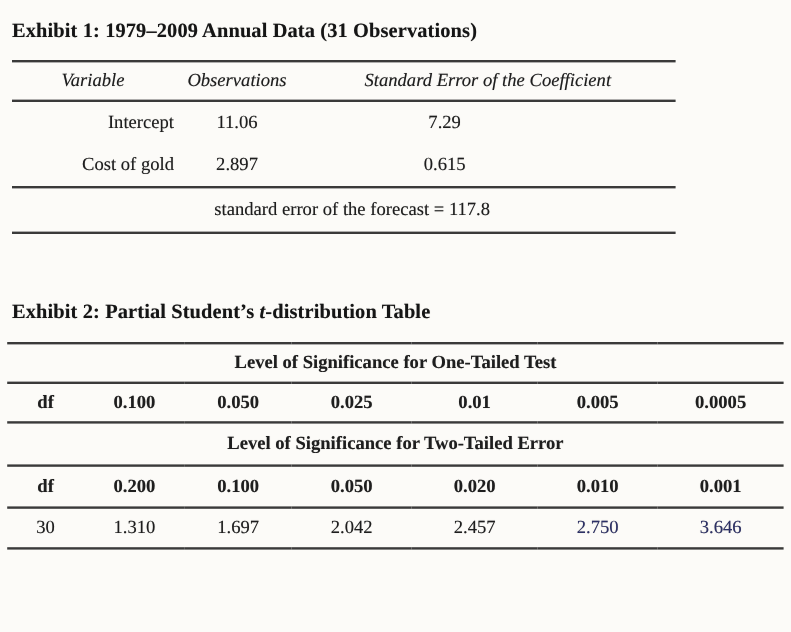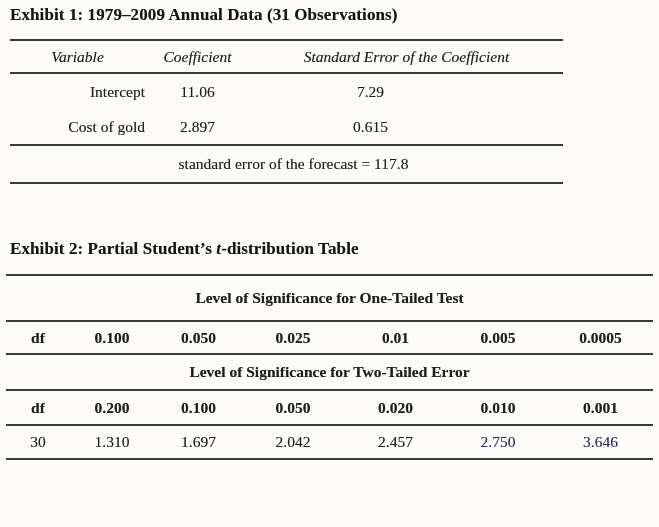--- a/index.html
+++ b/index.html
@@ -13,21 +13,21 @@
   body {
     background: var(--bg);
     font-family: "Liberation Serif", serif;
     color: var(--ink);
     overflow: hidden;
   }
   .page {
     position: relative;
     width: 659px;
     height: 527px;
-    padding-top: 4px;
+    padding-top: 15px;
     text-shadow: 0 0 0.6px rgba(20,20,20,0.45);
   }
   .ex-title {
     margin-left: 10px;
     font-size: 17px;
     font-weight: 700;
     color: #151515;
     letter-spacing: 0.1px;
     line-height: 21px;
   }
@@ -68,21 +68,21 @@
   
   .title2 { margin-top: 54px; }
   .t2 {
     width: 647px;
     margin: 15px 0 0 6px;
     border-top: 2.5px solid var(--rule);
     border-bottom: 2.5px solid var(--rule);
   }
   .t2 .section-row td {
     font-weight: 700;
-    height: 46px;
+    height: 33px;
     border-bottom: 2.5px solid var(--rule);
   }
   .t2 .section-row.two-tailed td { height: 36px; }
   .t2 .sig-head th {
     font-weight: 700;
     height: 33px;
     border-bottom: 2.5px solid var(--rule);
   }
   .t2 .sig-head.second th { height: 35px; }
   .t2 .trow td { height: 34px; }
@@ -97,21 +97,21 @@
 
   <table class="t1">
     <colgroup>
       <col style="width:135px">
         <col style="width:105px">
         <col style="width:313px">
     </colgroup>
     <tbody>
         <tr class="head-row">
       <th>Variable</th>
-      <th>Coefficient</th>
+      <th>Observations</th>
       <th>Standard Error of the Coefficient</th>
     </tr>
     <tr class="data-row">
       <td class="var-cell">Intercept</td>
       <td>11.06</td>
       <td class="se-cell">7.29</td>
     </tr>
     <tr class="data-row">
       <td class="var-cell">Cost of gold</td>
       <td>2.897</td>

